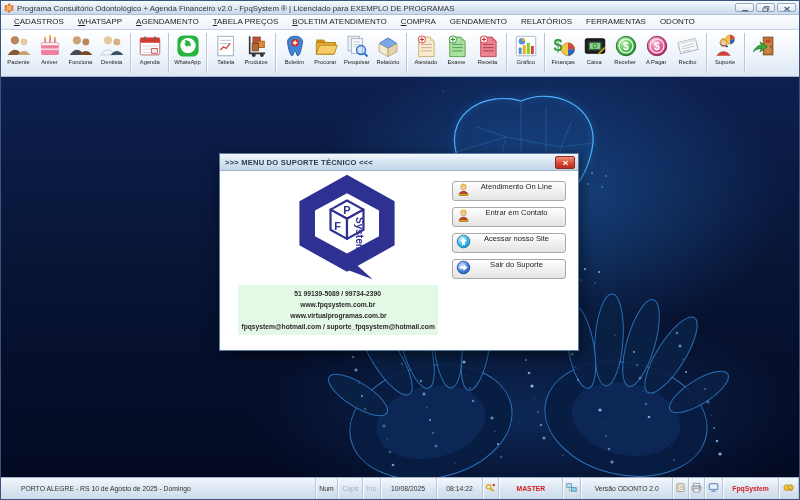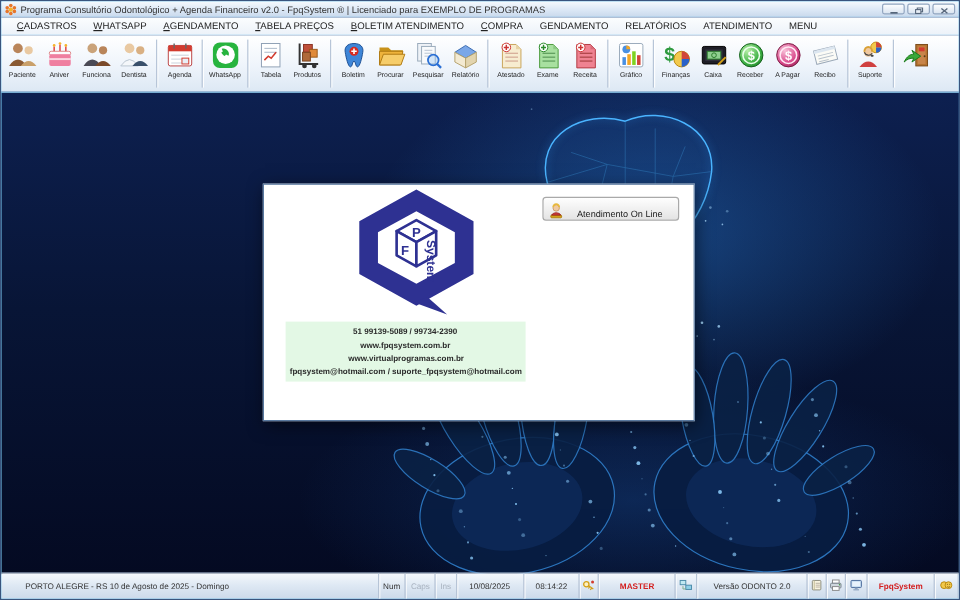--- a/index.html
+++ b/index.html
@@ -40,21 +40,21 @@
   .dlg-close{position:absolute;right:3px;top:2px;width:18px;height:11px;
              background:linear-gradient(#f0917e,#d8442e 60%,#b53020);border:1px solid #8e2a1c;border-radius:2px;
              display:flex;align-items:center;justify-content:center;}
   .dlg-close svg{width:7px;height:6px}
   .dlg-body{position:relative;height:180px;}
   .dlg-logo{position:absolute;left:70px;top:2px;width:114px;height:108px;}
   .info-box{position:absolute;left:18px;top:114px;width:200px;height:50px;background:#e3f8e5;
             display:flex;flex-direction:column;align-items:center;justify-content:center;}
   .info-line{font-size:8px;font-weight:bold;color:#2a2a2a;white-space:nowrap;transform:scale(.84);line-height:11px;}
   .dlg-buttons{position:absolute;left:232px;top:10px;width:114px;}
-  .dlg-btn{height:20px;margin-bottom:6px;display:flex;align-items:flex-end;padding:0 3px;
+  .dlg-btn{height:20px;margin-bottom:6px;display:flex;align-items:flex-start;padding:0 3px;
            background:linear-gradient(#fefefe,#f2f2f2 45%,#e3e3e3);border:1px solid #a9a9a9;border-radius:3px;box-sizing:border-box;}
   .dlg-btn.focused{border-color:#55a8e0;box-shadow:inset 0 0 0 1px #bfe0f5;}
   .dlg-btn-icon{width:15px;height:15px;flex:0 0 15px}
   .dlg-btn-icon svg{width:15px;height:15px}
   .dlg-btn-label{flex:1;text-align:center;font-size:8px;color:#222;transform:scale(.95);white-space:nowrap;}
   
   .statusbar{position:absolute;left:0;bottom:0;width:100%;height:22px;
              background:linear-gradient(#f4f8fc,#dfe9f4 45%,#ccdaea);border-top:1px solid #9fb2c8;
              display:flex;align-items:stretch;font-size:8px;color:#333;box-sizing:border-box;}
   .sb-cell{display:flex;align-items:center;justify-content:center;border-right:1px solid #b6c4d6;
@@ -107,22 +107,22 @@
 
   <div class="menubar" id="menubar">
       <span class="menu-item"><u>C</u>ADASTROS</span>
       <span class="menu-item"><u>W</u>HATSAPP</span>
       <span class="menu-item"><u>A</u>GENDAMENTO</span>
       <span class="menu-item"><u>T</u>ABELA PREÇOS</span>
       <span class="menu-item"><u>B</u>OLETIM ATENDIMENTO</span>
       <span class="menu-item"><u>C</u>OMPRA</span>
       <span class="menu-item">GENDAMENTO</span>
       <span class="menu-item">RELATÓRIOS</span>
-      <span class="menu-item">ATENDIMENTO</span>
-      <span class="menu-item">MENU</span>
+      <span class="menu-item">FERRAMENTAS</span>
+      <span class="menu-item">ODONTO</span>
     </div>
 
   <div class="toolbar" id="toolbar">
       <div class="tb-item">
         <div class="tb-icon"><svg viewBox="0 0 32 32">
             <circle cx="11" cy="9" r="5" fill="#b9855a"></circle>
             <path d="M2 27q9-13 18 0z" fill="#8a5a33"></path>
             <circle cx="22" cy="11" r="4.2" fill="#e9c9a2"></circle>
             <path d="M14 27q8-10 16 0z" fill="#c9a06a"></path>
           </svg></div>
@@ -569,20 +569,28 @@
             <circle cx="633" cy="275" r="0.9" opacity="0.85"></circle>
             <circle cx="704" cy="312" r="1.3" opacity="0.30"></circle>
             <circle cx="383" cy="349" r="1.6" opacity="0.41"></circle>
             <circle cx="454" cy="386" r="0.6" opacity="0.52"></circle>
             <circle cx="525" cy="283" r="0.9" opacity="0.63"></circle>
           </g>
       </g>
     </svg>
 
     <div class="dialog">
+      <div class="dlg-titlebar">
+        <span class="dlg-title">&gt;&gt;&gt;  MENU DO SUPORTE TÉCNICO  &lt;&lt;&lt;</span>
+        <span class="dlg-close">
+          <svg viewBox="0 0 8 6">
+              <path d="M1.5 1l5 4m0-4l-5 4" stroke="#fff" stroke-width="1.2"></path>
+            </svg>
+        </span>
+      </div>
       <div class="dlg-body">
         <svg class="dlg-logo" viewBox="0 0 120 118">
           <path fill-rule="evenodd" fill="#2e3192" d="M60 2 L112 31 L112 79 L60 108 L8 79 L8 31 Z  M60 22 L95 41 L95 69 L60 88 L25 69 L25 41 Z"></path>
           <path d="M70 100 L88 116 L58 105 Z" fill="#2e3192"></path>
           <g stroke="#2e3192" stroke-width="2.4" stroke-linejoin="round" fill="#fff">
             <polygon points="60,30 78,40 60,50 42,40"></polygon>
             <polygon points="42,40 60,50 60,72 42,62"></polygon>
             <polygon points="78,40 60,50 60,72 78,62"></polygon>
           </g>
           <text x="56" y="45" font-size="12" font-weight="bold" fill="#2e3192" font-family="Liberation Sans, sans-serif">P</text>
@@ -598,20 +606,57 @@
         <div class="dlg-buttons" id="dlgButtons">
             <div class="dlg-btn">
               <span class="dlg-btn-icon"><svg viewBox="0 0 20 20">
                   <rect x="4" y="15" width="12" height="3" rx="1" fill="#d4a017" stroke="#a87a0a"></rect>
                   <circle cx="10" cy="7" r="3.6" fill="#f0c9a0" stroke="#c89a6a"></circle>
                   <path d="M6.6 6.2c.4-2.4 2-3.4 3.4-3.4s3 1 3.4 3.4" fill="none" stroke="#e8b93a" stroke-width="1.8"></path>
                   <path d="M5 15c1.6-3.4 8.4-3.4 10 0z" fill="#d04040" stroke="#9a2020"></path>
                 </svg></span>
               <span class="dlg-btn-label">Atendimento On Line</span>
             </div>
+            <div class="dlg-btn">
+              <span class="dlg-btn-icon"><svg viewBox="0 0 20 20">
+                  <rect x="4" y="15" width="12" height="3" rx="1" fill="#d4a017" stroke="#a87a0a"></rect>
+                  <circle cx="10" cy="7" r="3.6" fill="#f0c9a0" stroke="#c89a6a"></circle>
+                  <path d="M6.6 6.2c.4-2.4 2-3.4 3.4-3.4s3 1 3.4 3.4" fill="none" stroke="#e8b93a" stroke-width="1.8"></path>
+                  <path d="M5 15c1.6-3.4 8.4-3.4 10 0z" fill="#d04040" stroke="#9a2020"></path>
+                </svg></span>
+              <span class="dlg-btn-label">Entrar em Contato</span>
+            </div>
+            <div class="dlg-btn">
+              <span class="dlg-btn-icon"><svg viewBox="0 0 20 20">
+                  <defs>
+                    <radialGradient id="gs1" cx=".35" cy=".3" r=".9">
+                      <stop offset="0" stop-color="#b8ecff"></stop>
+                      <stop offset=".6" stop-color="#2fb3e8"></stop>
+                      <stop offset="1" stop-color="#0f7fb8"></stop>
+                    </radialGradient>
+                  </defs>
+                  <circle cx="10" cy="10" r="8.4" fill="url(#gs1)" stroke="#0a6a9a"></circle>
+                  <path d="M10 4.6l4.6 5h-2.6v5h-4v-5H5.4z" fill="#fff"></path>
+                </svg></span>
+              <span class="dlg-btn-label">Acessar nosso Site</span>
+            </div>
+            <div class="dlg-btn">
+              <span class="dlg-btn-icon"><svg viewBox="0 0 20 20">
+                  <defs>
+                    <radialGradient id="gq1" cx=".35" cy=".3" r=".9">
+                      <stop offset="0" stop-color="#bcd8ff"></stop>
+                      <stop offset=".6" stop-color="#3a7bd5"></stop>
+                      <stop offset="1" stop-color="#1a4fa8"></stop>
+                    </radialGradient>
+                  </defs>
+                  <circle cx="10" cy="10" r="8.4" fill="url(#gq1)" stroke="#12408a"></circle>
+                  <path d="M5 8.2h5V5.4l5.4 4.6L10 14.6v-2.8H5z" fill="#fff"></path>
+                </svg></span>
+              <span class="dlg-btn-label">Sair do Suporte</span>
+            </div>
           </div>
       </div>
     </div>
   </div>
 
   <div class="statusbar" id="statusbar">
       <div class="sb-cell grow">
         <span>PORTO ALEGRE - RS 10 de Agosto de 2025 - Domingo</span>
       </div>
       <div class="sb-cell" style="width: 22px;">

